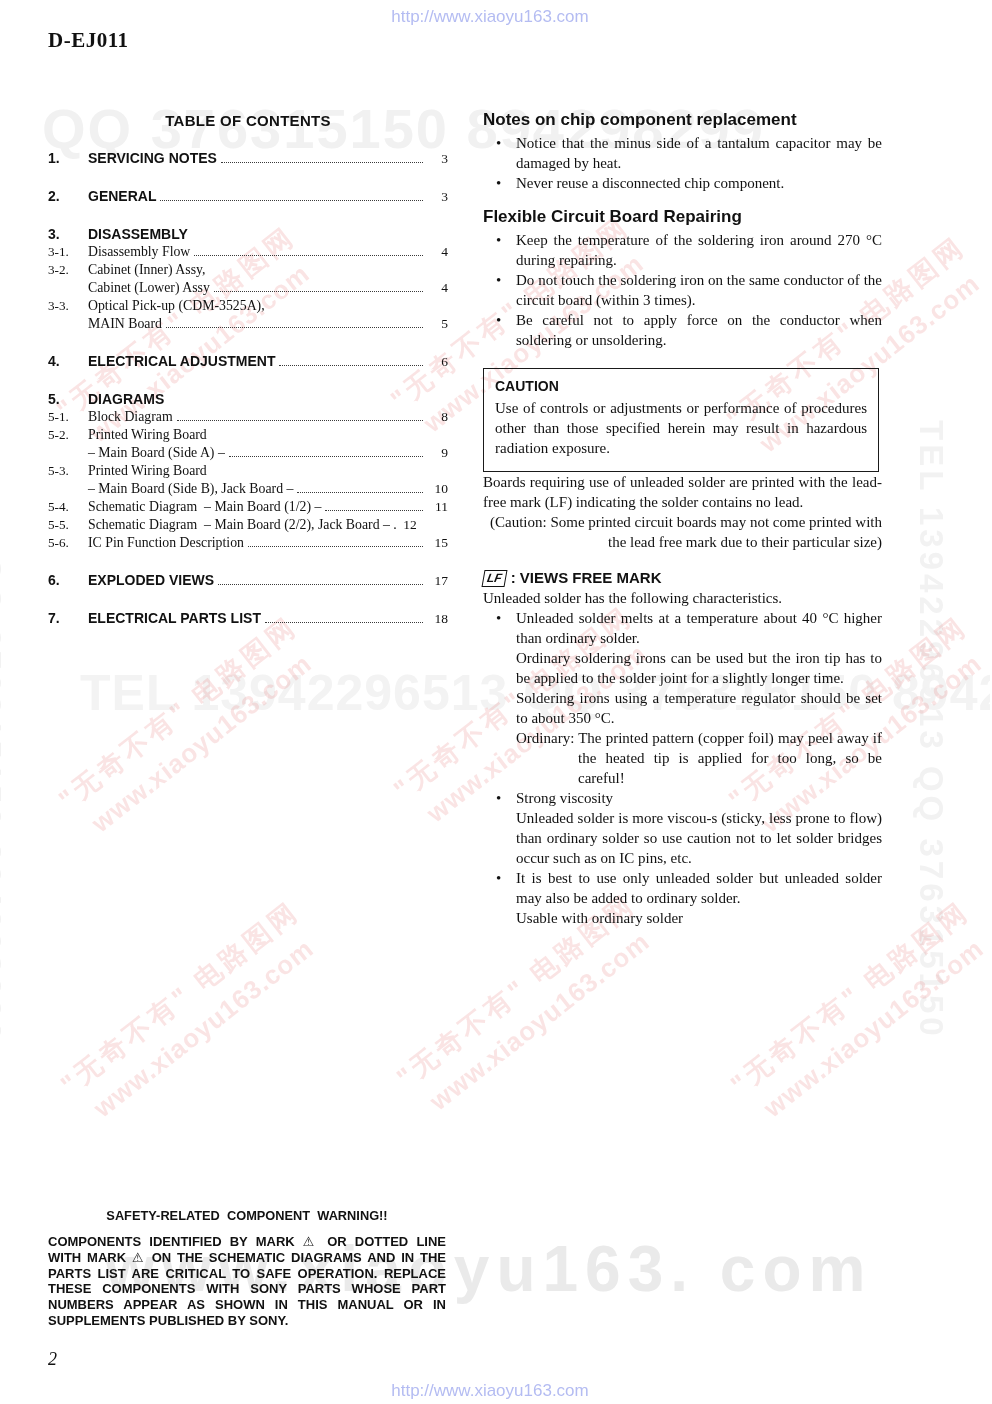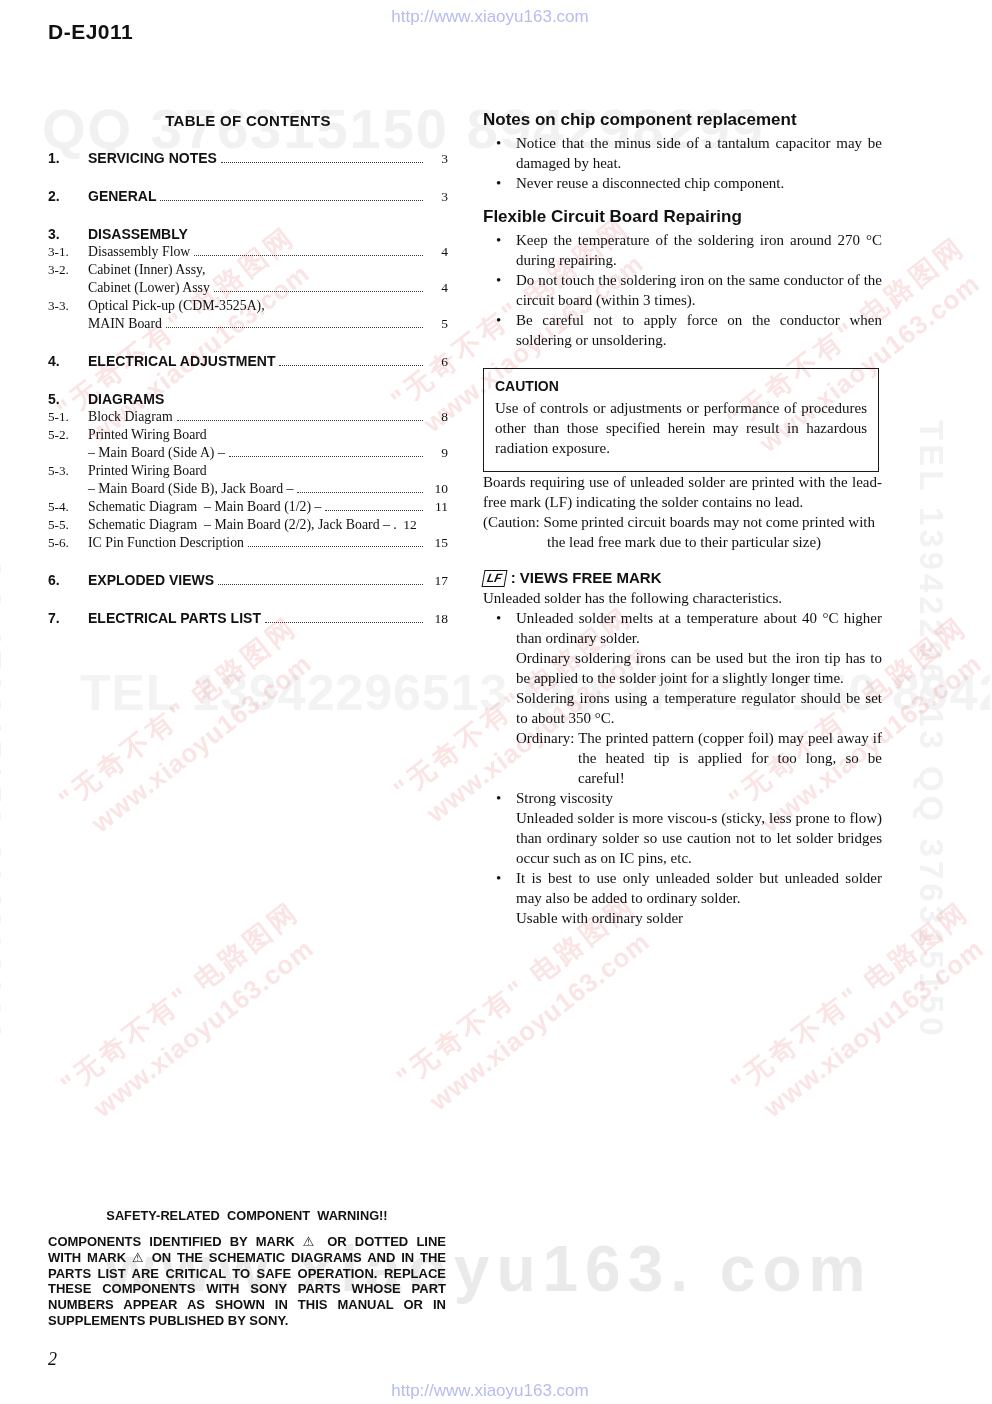--- a/index.html
+++ b/index.html
@@ -18,22 +18,22 @@
            transform:rotate(-38deg);color:rgba(228,120,120,0.20);
            font-family:"Liberation Sans","DejaVu Sans",sans-serif;font-weight:bold;line-height:1.45;}
   .wm-diag .l1{font-size:27px;letter-spacing:4px;display:block;}
   .wm-diag .l2{font-size:26px;letter-spacing:1px;display:block;}
   .url-line{position:absolute;left:0;right:12px;z-index:2;text-align:center;
             font-family:"Liberation Sans","DejaVu Sans",sans-serif;font-size:17px;color:#b4bcf2;}
   .url-top{top:7px;}
   .url-bottom{top:1381px;}
   
   .content{position:absolute;inset:0;z-index:3;}
-  .model{position:absolute;left:48px;top:20px;margin:0;
-         font-family:Liberation Sans, sans-serif;font-size:21px;font-weight:bold;letter-spacing:.5px;}
+  .model{position:absolute;left:48px;top:28px;margin:0;
+         font-family:Liberation Serif, serif;font-size:21px;font-weight:bold;letter-spacing:.5px;}
   
   .toc{position:absolute;left:48px;top:112px;width:400px;}
   .toc-title{text-align:center;font-family:"Liberation Sans","DejaVu Sans",sans-serif;
              font-size:15px;font-weight:bold;letter-spacing:.3px;margin-bottom:20px;}
   .toc-row{display:flex;align-items:baseline;line-height:18px;}
   .toc-row .num{flex:0 0 40px;}
   .toc-row .txt{white-space:pre-wrap;}
   .toc-row .lead{flex:1;margin:0 5px 0 4px;border-bottom:1.8px dotted #3a3a3a;height:.82em;min-width:6px;}
   .toc-row .pg{flex:0 0 20px;text-align:right;font-size:13.5px;}
   .r-main{font-family:"Liberation Sans","DejaVu Sans",sans-serif;font-size:14px;font-weight:bold;margin-top:19px;}
@@ -45,21 +45,21 @@
   .rhead{font-family:"Liberation Sans","DejaVu Sans",sans-serif;font-size:17px;font-weight:bold;
          margin:14px 0 3px 0;}
   .rhead.first{margin-top:0;}
   .blist{margin:0;padding:0;list-style:none;}
   .blist li{position:relative;padding-left:33px;text-align:justify;}
   .blist li::before{content:"\2022";position:absolute;left:13px;top:0;}
   .caution-box{border:1.5px solid #1a1a1a;margin-top:18px;padding:7px 11px 13px 11px;width:372px;}
   .caution-box .cap{font-family:"Liberation Sans","DejaVu Sans",sans-serif;font-size:14px;font-weight:bold;margin-bottom:2px;}
   .caution-box .body{text-align:justify;}
   .para{text-align:justify;margin:0;}
-  .hang{padding-left:64px;text-indent:-64px;margin:0;}
+  .hang{padding-left:64px;text-indent:-64px;margin:0;text-align:right;}
   .lf-line{margin-top:16px;font-family:"Liberation Sans","DejaVu Sans",sans-serif;
            font-size:15px;font-weight:bold;display:flex;align-items:center;gap:5px;}
   .lf-box{display:inline-block;border:1.5px solid #111;padding:0 3px 1px 3px;transform:skewX(-10deg);
           font-size:12px;font-style:italic;font-weight:bold;line-height:14px;background:#fff;}
   .sub-caution{padding-left:62px;text-indent:-62px;}
   .inner{margin:0;}
   
   .safety{position:absolute;left:48px;top:1208px;width:398px;
           font-family:"Liberation Sans","DejaVu Sans",sans-serif;font-weight:bold;}
   .safety .shead{text-align:center;font-size:12.8px;white-space:pre-wrap;margin-bottom:11px;}

